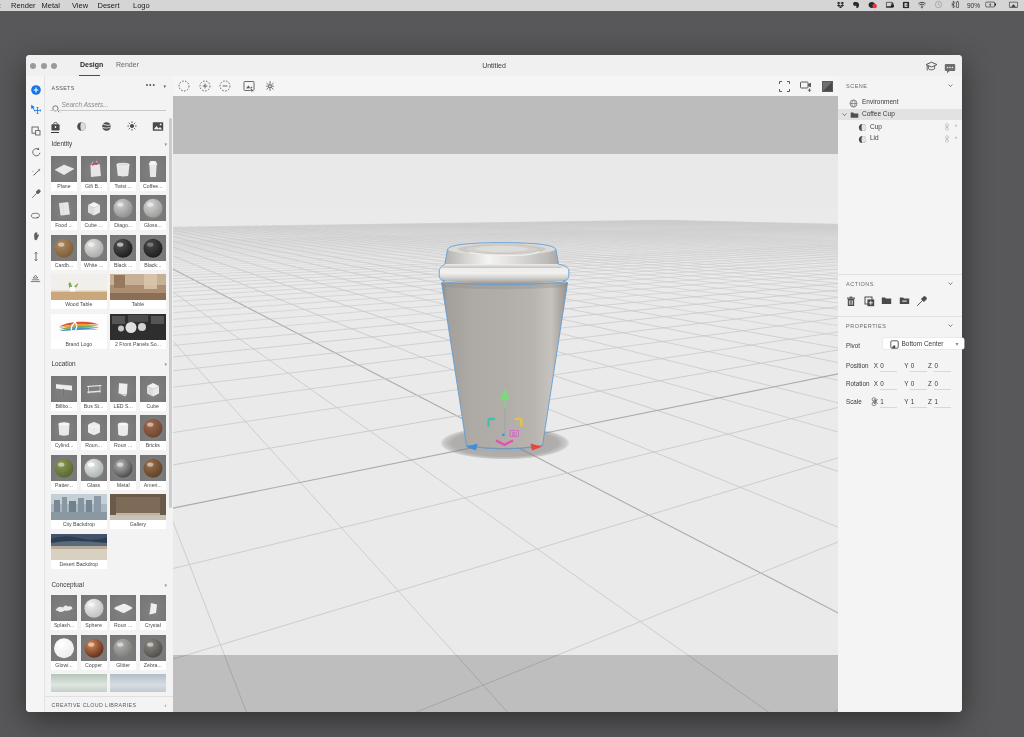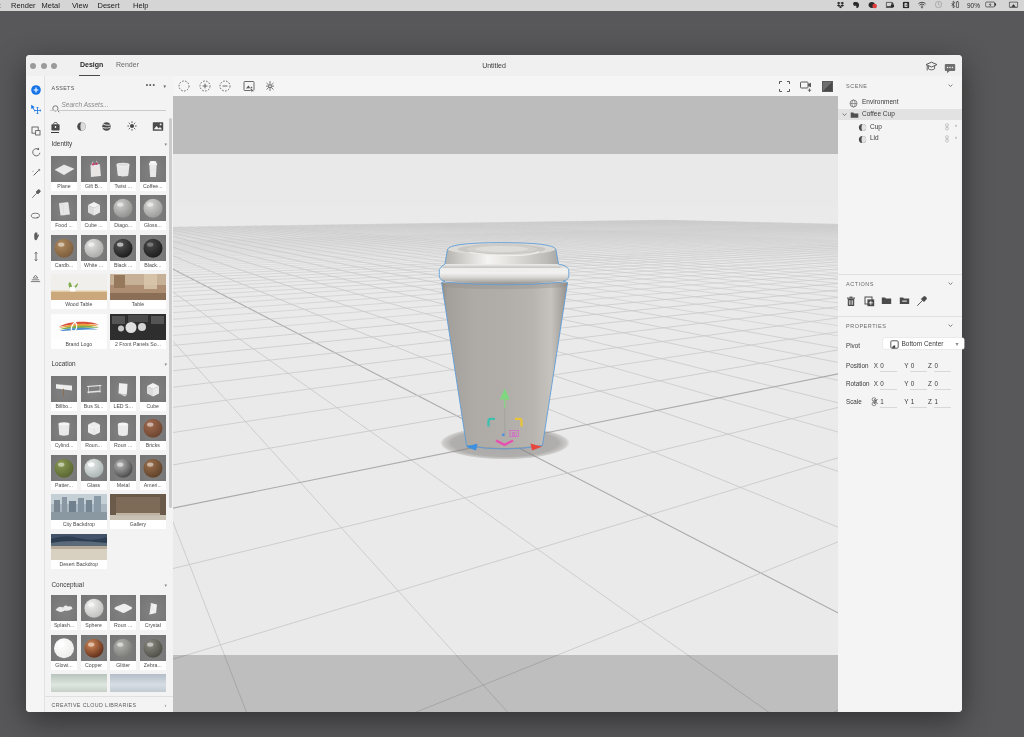--- a/index.html
+++ b/index.html
@@ -42,21 +42,21 @@
 .vline{position:absolute;top:11px;width:17px;border-top:1px solid #d8d8d8}
 #srchline{position:absolute;left:5.5px;top:34px;width:116px;border-top:1px solid #c9c9c9}
 #scrollbar{position:absolute;left:124px;top:42px;width:3px;height:390px;background:#cccccc;border-radius:2px}
 </style></head><body>
 <div id="menubar">
   <span class="mi" style="left:-1.5px">t</span>
   <span class="mi" style="left:11px">Render</span>
   <span class="mi" style="left:41.5px">Metal</span>
   <span class="mi" style="left:72px">View</span>
   <span class="mi" style="left:97.5px">Desert</span>
-  <span class="mi" style="left:133px">Help</span>
+  <span class="mi" style="left:133px">Logo</span>
   <div id="mbright">
       <span class="mbi"><svg width="11" height="10" viewBox="0 0 11 10" style="">
           <path d="M3,0.5 L5.5,2.2 L3,3.9 L0.5,2.2 Z M8,0.5 L10.5,2.2 L8,3.9 L5.5,2.2 Z M3,3.9 L5.5,5.6 L3,7.3 L0.5,5.6 Z M8,3.9 L10.5,5.6 L8,7.3 L5.5,5.6 Z M5.5,6.4 L7.8,7.9 L5.5,9.4 L3.2,7.9 Z" fill="#2a2a2a"></path>
         </svg></span>
       <span class="mbi"><svg width="10" height="10" viewBox="0 0 10 10" style="">
           <path d="M1,3 C1,1 3,0.5 5,0.8 C8,1.2 9.3,2.5 9.2,5 C9.1,7.5 8,9.3 6.5,9.3 C5.5,9.3 5.3,8.5 5.5,7.5 C5.7,6.5 5,6 4,6.2 C2.2,6.6 1,5 1,3 Z" fill="#2a2a2a"></path>
         </svg></span>
       <span class="mbi"><svg width="13" height="10" viewBox="0 0 13 10" style="">
           <path d="M1,5 C1,2.6 3,1 5.5,1 C8,1 10,2.6 10,5 C10,7.4 8,9 5.5,9 C3,9 1,7.4 1,5 Z" fill="#2a2a2a"></path>
           <circle cx="9.5" cy="6.5" r="3.2" fill="#e03a3a"></circle>

